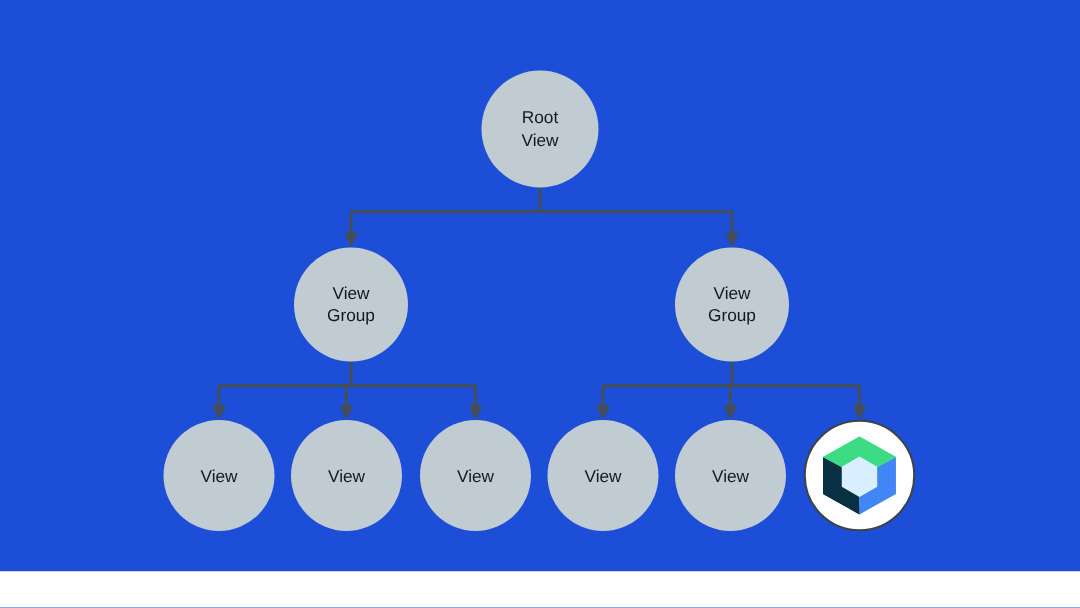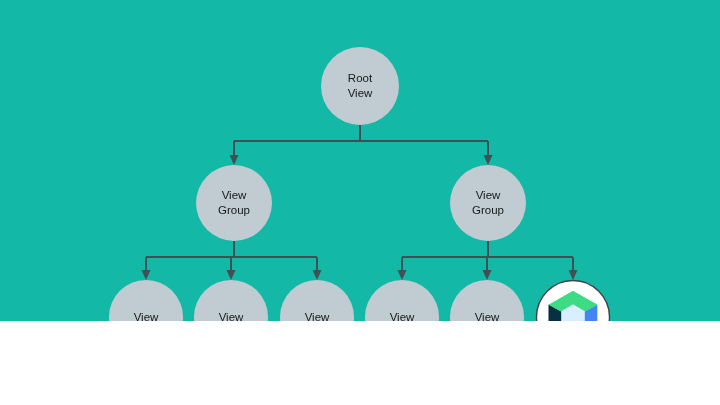--- a/index.html
+++ b/index.html
@@ -4,22 +4,22 @@
 <title>View Hierarchy Diagram</title>
 <style>
   html, body {
     margin: 0;
     padding: 0;
     background: #ffffff;
   }
   #stage {
     position: relative;
     width: 720px;
-    height: 321px;
-    background: #14b8a6;
+    height: 381px;
+    background: #1d4ed8;
     overflow: hidden;
     font-family: "Liberation Sans", "DejaVu Sans", sans-serif;
   }
   #diagram {
     position: absolute;
     top: 0;
     left: 0;
     width: 720px;
     height: 405px;
     display: block;

